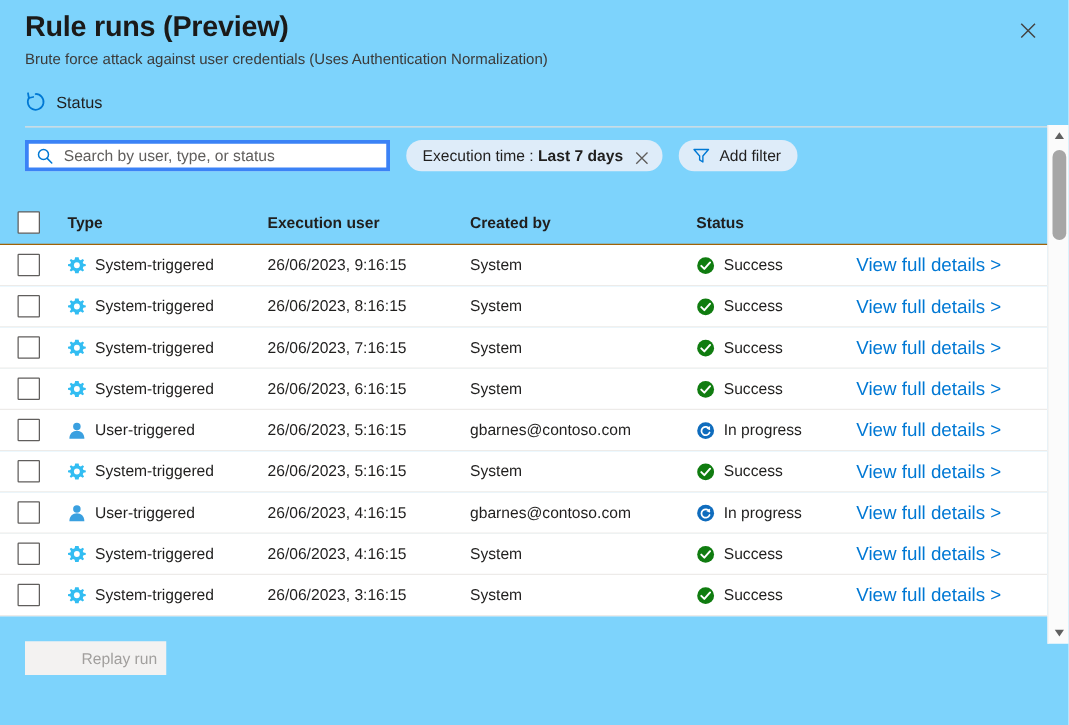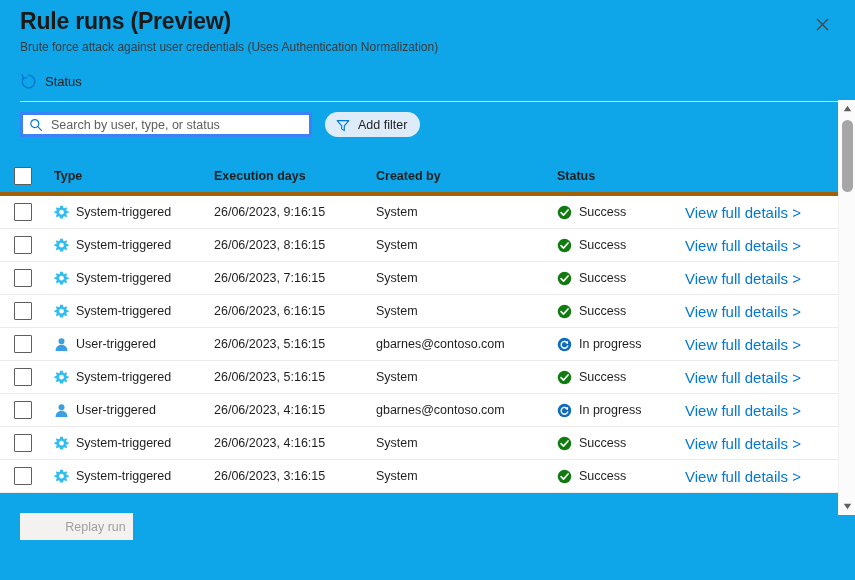--- a/index.html
+++ b/index.html
@@ -5,21 +5,21 @@
   * { box-sizing: border-box; }
   html, body {
     margin: 0; padding: 0;
     width: 855px; height: 580px;
     background: #ffffff;
     font-family: "Liberation Sans", sans-serif;
     color: #201f1e;
     overflow: hidden;
   }
 
-  #page { position: relative; width: 855px; height: 580px; background: #0ea5e9; }
+  #page { position: relative; width: 855px; height: 580px; background: #7dd3fc; }
 
   
   .title {
     position: absolute; left: 20px; top: 8px;
     font-size: 23px; font-weight: bold; color: #1b1a19;
     letter-spacing: -0.2px;
   }
   .subtitle {
     position: absolute; left: 20px; top: 40px;
     font-size: 12px; color: #3b3a39;
@@ -79,21 +79,21 @@
     padding: 0 13px 0 11px; cursor: pointer;
   }
   .funnel-icon { width: 14px; height: 13px; display: block; }
   .addfilter-text { font-size: 12.5px; color: #201f1e; white-space: nowrap; }
 
   
   .table { position: absolute; left: 0; top: 160px; width: 838px; }
 
   .thead {
     display: flex; align-items: center;
-    height: 36px; border-bottom: 4px solid #a16207;
+    height: 36px; border-bottom: 1px solid #a16207;
     padding-left: 14px;
   }
   .th {
     font-size: 12.5px; font-weight: bold; color: #201f1e;
   }
   .cbcol { width: 40px; flex: none; display: flex; align-items: center; }
   .col-type   { width: 160px; flex: none; }
   .col-time   { width: 162px; flex: none; }
   .col-user   { width: 181px; flex: none; }
   .col-status { width: 128px; flex: none; }
@@ -179,38 +179,46 @@
     <div class="search-box">
       <span class="search-icon">
         <svg width="14" height="14" viewBox="0 0 14 14" aria-hidden="true">
           <circle cx="5.8" cy="5.6" r="4.0" stroke="#0078d4" stroke-width="1.2" fill="none"></circle>
           <path d="M8.8 8.7 L12.4 12.4" stroke="#0078d4" stroke-width="1.2" stroke-linecap="round"></path>
         </svg>
       </span>
       <input class="search-input" type="text" value="" placeholder="Search by user, type, or status" style="">
     </div>
 
+    <div class="chip">
+      <span class="chip-text"><span>Execution time : </span><b>Last 7 days</b></span>
+      <span class="chip-x">
+        <svg width="11" height="11" viewBox="0 0 11 11" aria-hidden="true">
+          <path d="M1 1 L10 10 M10 1 L1 10" stroke="#605e5c" stroke-width="1.1" fill="none"></path>
+        </svg>
+      </span>
+    </div>
 
     <div class="addfilter">
       <span class="funnel-icon">
         <svg width="14" height="13" viewBox="0 0 14 13" aria-hidden="true">
           <path d="M1.2 1.6 L12.8 1.6 L8.3 6.8 L8.3 11.6 L5.7 9.9 L5.7 6.8 Z" stroke="#0078d4" stroke-width="1.1" fill="none" stroke-linejoin="round"></path>
         </svg>
       </span>
       <span class="addfilter-text">Add filter</span>
     </div>
   </div>
 
   <div class="table">
     <div class="thead">
       <div class="cbcol">
         <div class="checkbox"></div>
       </div>
       <div class="th col-type">Type</div>
-      <div class="th col-time">Execution days</div>
+      <div class="th col-time">Execution user</div>
       <div class="th col-user">Created by</div>
       <div class="th col-status">Status</div>
       <div class="th col-link"></div>
     </div>
     <div id="tbody">
         <div class="trow">
           <div class="cbcol">
             <div class="checkbox"></div>
           </div>
           <div class="cell type-cell col-type">

